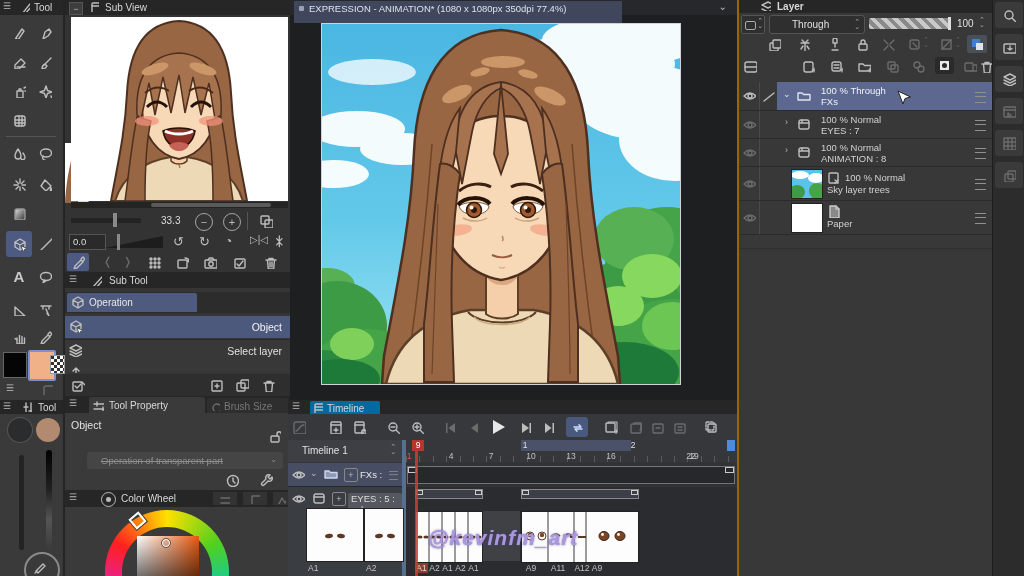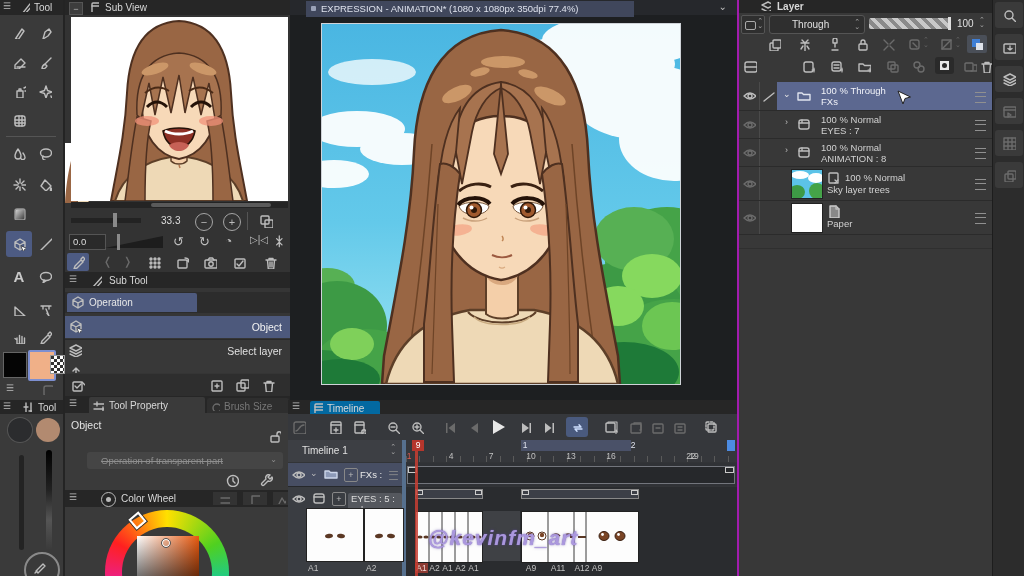--- a/index.html
+++ b/index.html
@@ -431,21 +431,21 @@
     <div class="a" style="left:57px;top:37px;width:90px;height:90px;border-radius:50%;background:#3a3a3a;"></div>
     <div class="a" style="left:66px;top:24px;width:9px;height:9px;border:2px solid #fff;box-shadow:0 0 0 1px #333;transform:rotate(-40deg);"></div>
     <div class="a" style="left:72px;top:46px;width:62px;height:40px;background:linear-gradient(to right,#ffffff,#e8590f),linear-gradient(#000,#000);background-blend-mode:normal;">
       <div class="a" style="left:0;top:0;width:62px;height:40px;background:linear-gradient(to bottom,rgba(0,0,0,0),rgba(0,0,0,.55));"></div>
       <div class="a" style="left:24px;top:2px;width:8px;height:8px;border:1.4px solid #555;border-radius:50%;box-shadow:0 0 0 1px #fff inset;"></div>
     </div>
   </div>
 
   <div class="a" style="left:290px;top:0;width:447px;height:400px;background:#1d1f21;">
     <div class="a" style="left:0;top:0;width:447px;height:15px;background:#26282c;">
-      <div class="a" style="left:16px;top:1px;width:328px;height:16px;background:#40475c;">
+      <div class="a" style="left:4px;top:1px;width:328px;height:22px;background:#40475c;">
         <div class="a" style="left:5px;top:5px;width:5px;height:5px;background:#9aa2b8;border-radius:1px;"></div>
         <span class="a" style="left:15px;top:2px;font-size:9.5px;color:#dde1ec;white-space:nowrap;">EXPRESSION - ANIMATION* (1080 x 1080px 350dpi 77.4%)</span>
       </div>
       <span class="a glyph" style="right:10px;top:2px;font-size:10px;">⌄</span>
     </div>
 
     <div class="a" style="left:32px;top:24px;width:358px;height:360px;background:#fff;outline:1px solid #cfd3d8;">
       <svg width="358" height="360" viewBox="0 0 358 360">
         <defs>
           <linearGradient id="sky" x1="0" y1="0" x2="0" y2="1">
@@ -529,21 +529,21 @@
             <ellipse cx="206" cy="50" rx="10" ry="4" transform="rotate(15 206 50)"></ellipse>
           </g>
           <path d="M118 140 C110 200 108 250 102 300 L102 358 L132 358 L130 300 C128 240 132 190 138 150 C132 142 124 138 118 140 Z" fill="#996644" stroke="#4e3020" stroke-width="2"></path>
           <path d="M240 140 C248 200 250 250 256 300 L256 358 L226 358 L228 300 C230 240 226 190 220 150 C226 142 234 138 240 140 Z" fill="#996644" stroke="#4e3020" stroke-width="2"></path>
           <path d="M116 180 C114 240 112 300 110 350M244 180 C246 240 248 300 248 350" stroke="#6e4427" stroke-width="1.2" fill="none"></path>
         </g>
       </svg>
     </div>
   </div>
 
-  <div class="a" style="left:737px;top:0;width:253px;height:576px;background:#383838;border-left:2px solid #a21caf;">
+  <div class="a" style="left:737px;top:0;width:253px;height:576px;background:#383838;border-left:2px solid #a16207;">
     <div class="a hdrbar" style="left:0;top:0;width:253px;height:13px;">
       <svg class="i a" style="left:22px;top:1px;width:10px;height:10px;">
           <path d="M7 1l6 3-6 3-6-3zM1 8l6 3 6-3"></path>
         </svg>
       <span class="a tabtxt" style="left:38px;top:1px;font-weight:bold;">Layer</span>
     </div>
 
     <div class="a" style="left:2px;top:15px;width:22px;height:17px;background:#2f2f2f;border:1px solid #555;border-radius:2px;">
       <div class="a" style="left:3px;top:5px;width:9px;height:7px;border:1.2px solid #aaa;border-radius:2px;"></div>
       <div class="a caret" style="right:1px;top:2px;">⌃<br>⌄</div>

